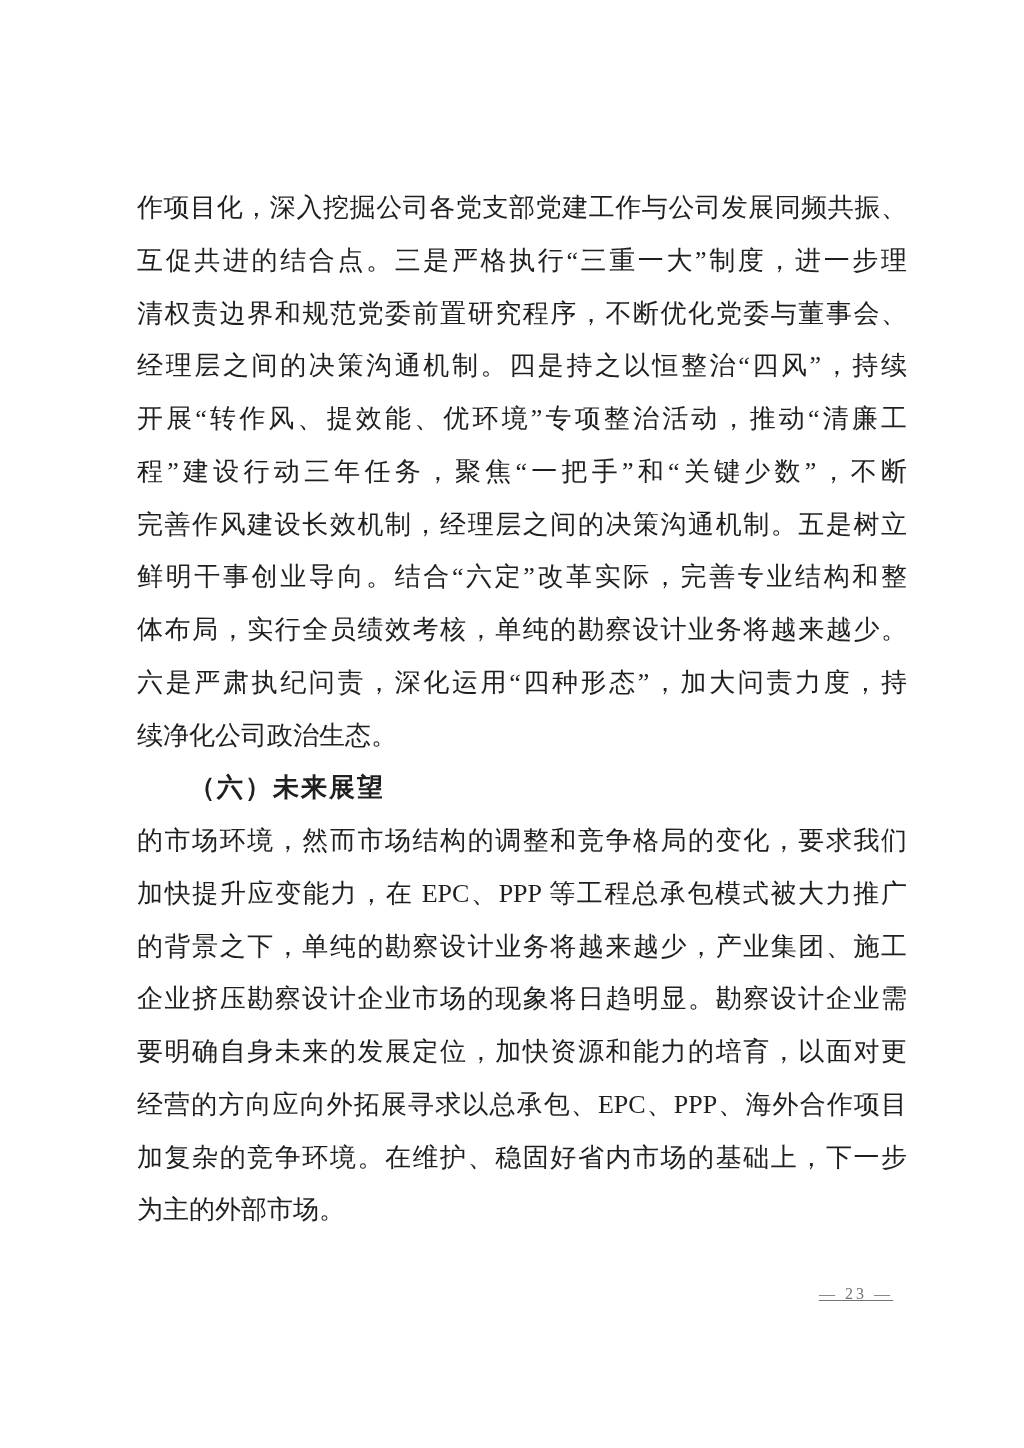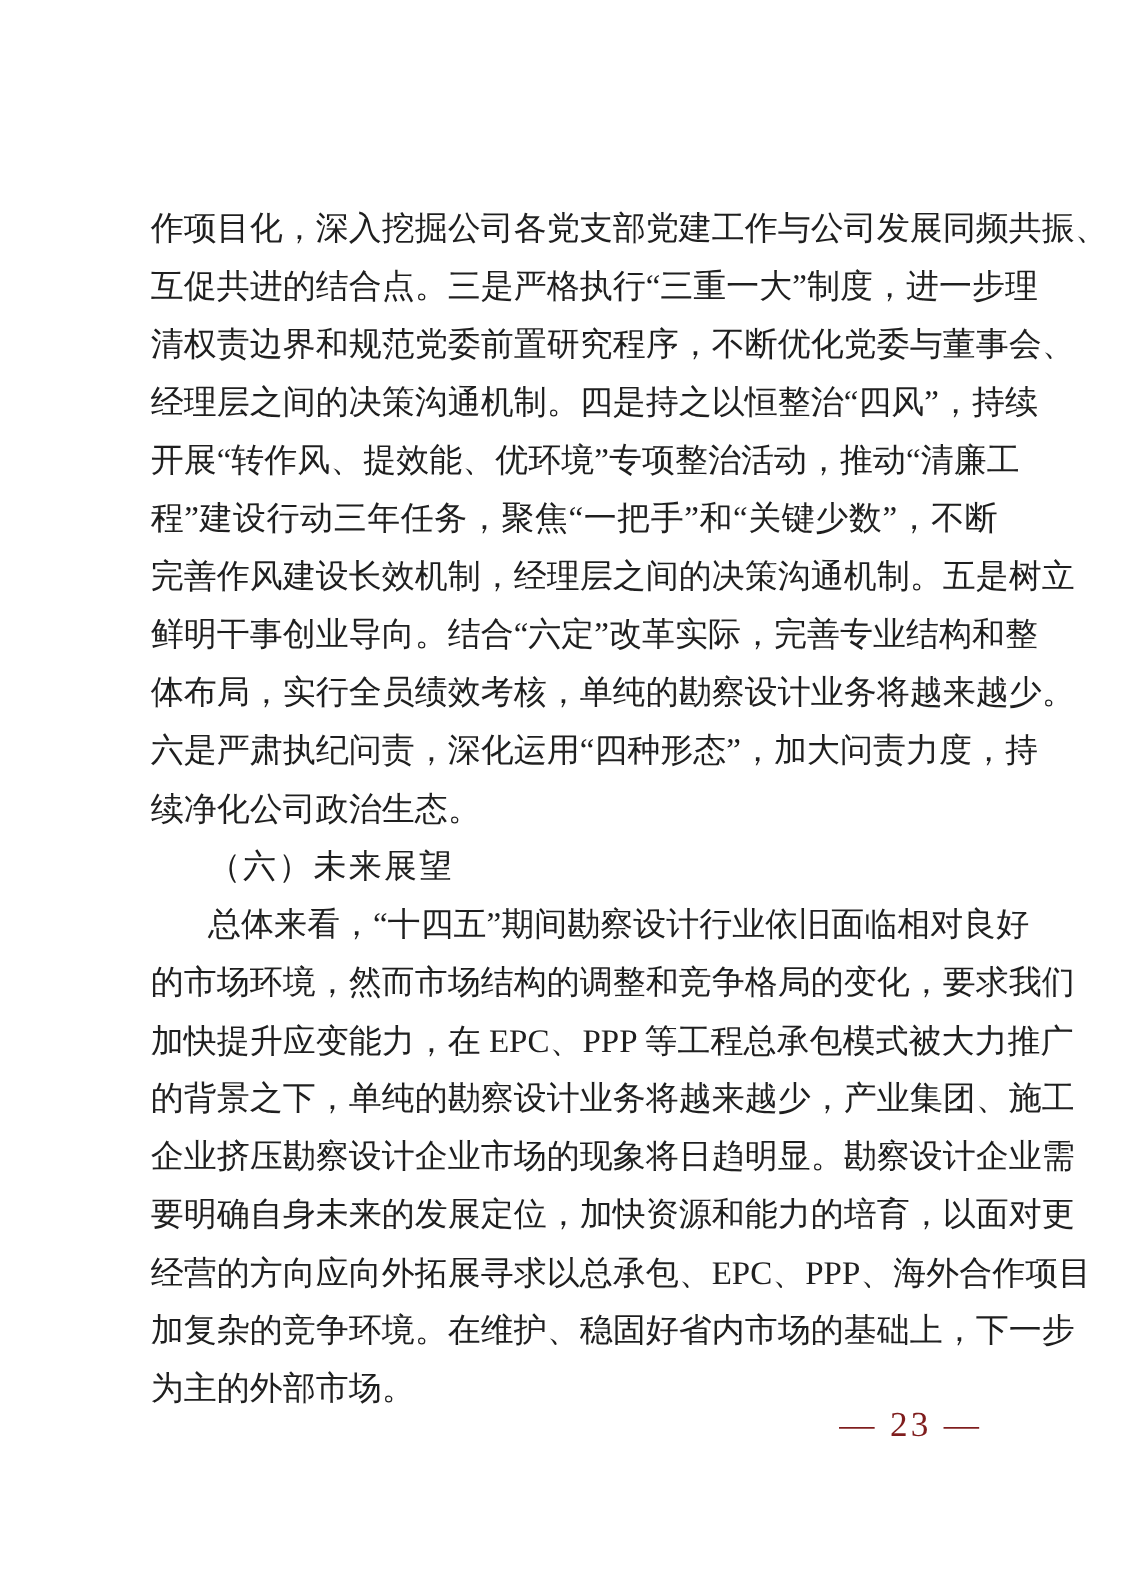--- a/index.html
+++ b/index.html
@@ -14,70 +14,70 @@
     background: #ffffff;
     font-family: "Liberation Serif", "DejaVu Serif", serif;
     color: #1f1f1f;
     overflow: hidden;
   }
   .text-block {
     position: absolute;
     left: 137px;
     top: 182px;
     width: 770px;
-    font-size: 30px;
+    font-size: 26px;
     line-height: 52.75px;
   }
   .line {
     text-align: justify;
     text-align-last: justify;
     white-space: nowrap;
   }
   .line.short {
     text-align: left;
     text-align-last: left;
   }
   .line.indent {
     padding-left: 52px;
   }
   .line.heading {
-    font-weight: 400;
+    font-weight: 700;
     text-align: left;
     text-align-last: left;
     letter-spacing: 2px;
   }
   .page-number {
     position: absolute;
     top: 1279px;
     right: 131px;
-    font-size: 32px;
+    font-size: 16px;
     line-height: 30px;
-    color: #7f1d1d;
+    color: #737373;
     letter-spacing: 3px;
     font-family: "Liberation Serif", "DejaVu Serif", serif;
+    text-decoration: underline;
   }
 </style>
 </head>
 <body>
 
 <div class="page">
   <div class="text-block">
     <div class="line">作项目化，深入挖掘公司各党支部党建工作与公司发展同频共振、</div>
     <div class="line">互促共进的结合点。三是严格执行“三重一大”制度，进一步理</div>
     <div class="line">清权责边界和规范党委前置研究程序，不断优化党委与董事会、</div>
     <div class="line">经理层之间的决策沟通机制。四是持之以恒整治“四风”，持续</div>
     <div class="line">开展“转作风、提效能、优环境”专项整治活动，推动“清廉工</div>
     <div class="line">程”建设行动三年任务，聚焦“一把手”和“关键少数”，不断</div>
     <div class="line">完善作风建设长效机制，经理层之间的决策沟通机制。五是树立</div>
     <div class="line">鲜明干事创业导向。结合“六定”改革实际，完善专业结构和整</div>
     <div class="line">体布局，实行全员绩效考核，单纯的勘察设计业务将越来越少。</div>
     <div class="line">六是严肃执纪问责，深化运用“四种形态”，加大问责力度，持</div>
     <div class="line short">续净化公司政治生态。</div>
     <div class="line heading indent">（六）未来展望</div>
-    <div class="line indent">总体来看，“十四五”期间勘察设计行业依旧面临相对良好</div>
     <div class="line">的市场环境，然而市场结构的调整和竞争格局的变化，要求我们</div>
     <div class="line">加快提升应变能力，在 EPC、PPP 等工程总承包模式被大力推广</div>
     <div class="line">的背景之下，单纯的勘察设计业务将越来越少，产业集团、施工</div>
     <div class="line">企业挤压勘察设计企业市场的现象将日趋明显。勘察设计企业需</div>
     <div class="line">要明确自身未来的发展定位，加快资源和能力的培育，以面对更</div>
     <div class="line">经营的方向应向外拓展寻求以总承包、EPC、PPP、海外合作项目</div>
     <div class="line">加复杂的竞争环境。在维护、稳固好省内市场的基础上，下一步</div>
     <div class="line short">为主的外部市场。</div>
   </div>
   <div class="page-number">— 23 —</div>

